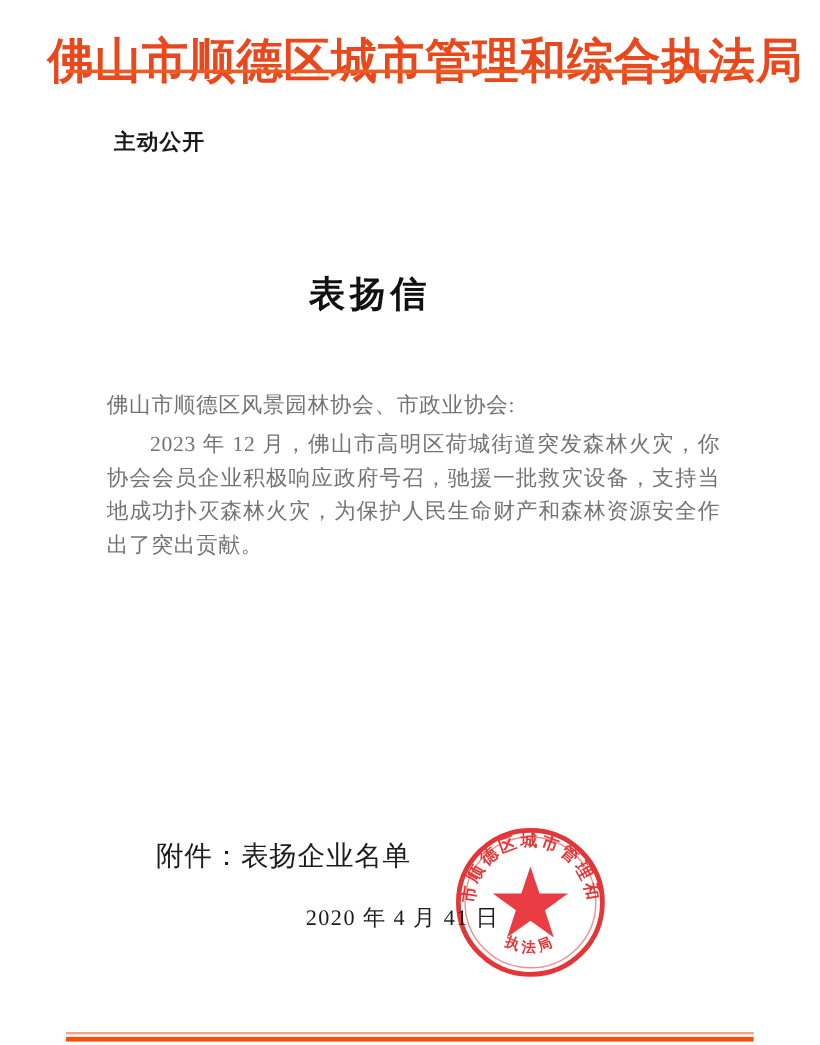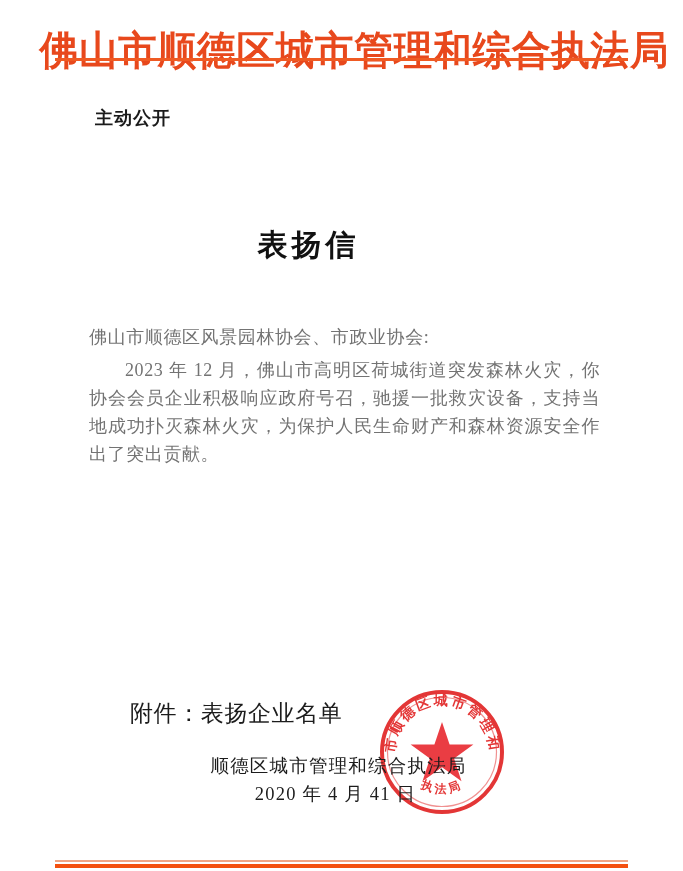--- a/index.html
+++ b/index.html
@@ -187,18 +187,17 @@
       <textPath href="#sealArc" startOffset="50%">佛山市顺德区城市管理和综合</textPath>
     </text>
     <text font-family="'Liberation Serif','DejaVu Serif',serif" font-size="12" font-weight="bold" fill="#e01b1b" letter-spacing="3" text-anchor="middle">
       <textPath href="#sealArcLower" startOffset="50%">执法局</textPath>
     </text>
     <polygon points="64,34 71.6,56.6 95.4,56.6 76.1,70.6 83.5,93.2 64,79.2 44.5,93.2 51.9,70.6 32.6,56.6 56.4,56.6" fill="#e8232a"></polygon>
   </svg>
 </div>
 
 <div id="signature-block">
-  <div id="signature-org">顺德区城市管理和综合执法局</div>
   <div id="signature-date">2020 年 4 月 41 日</div>
 </div>
 
 <div id="footer-rule-thin"></div>
 <div id="footer-rule-thick"></div>
 
 </body></html>

